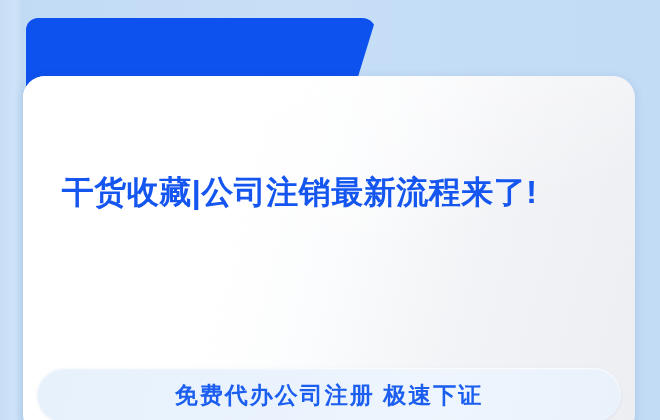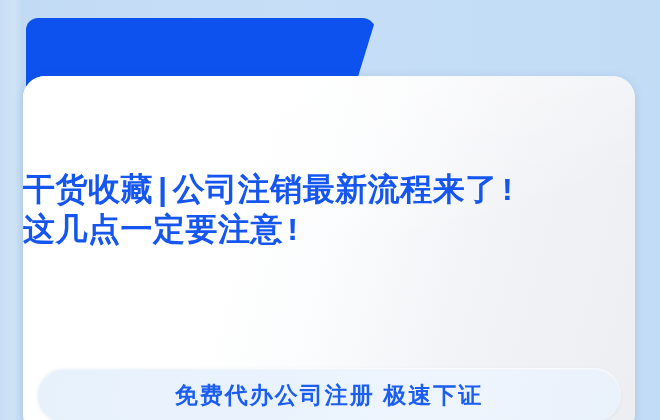--- a/index.html
+++ b/index.html
@@ -67,22 +67,22 @@
     background: linear-gradient(160deg, rgba(255,255,255,0.85) 0%, rgba(255,255,255,0) 55%);
     pointer-events: none;
   }
 
   
   .title-block {
     position: absolute;
     left: 0;
     top: 96px;
     width: 553px;
+    text-align: center;
     line-height: 1.26;
-    font-family: Liberation Mono, monospace;
   }
   .title-line {
     display: block;
     color: #1556f0;
     font-weight: bold;
     font-size: 33px;
     letter-spacing: 0.5px;
     white-space: nowrap;
   }
   .title-line.l1 { font-size: 32px; }
@@ -149,21 +149,20 @@
 
   <div class="bg-band"></div>
 
   <div class="folder-tab"></div>
 
   <div class="card">
     <div class="card-sheen"></div>
 
     <div class="title-block">
       <span class="title-line l1">干货收藏|公司注销最新流程来了!</span>
-      <span class="title-line l2">这几点一定要注意!</span>
     </div>
 
     <div class="cta-pill">
       <span class="cta-text">免费代办公司注册 极速下证</span>
     </div>
   </div>
 
   <div class="ribbon">
     
     

